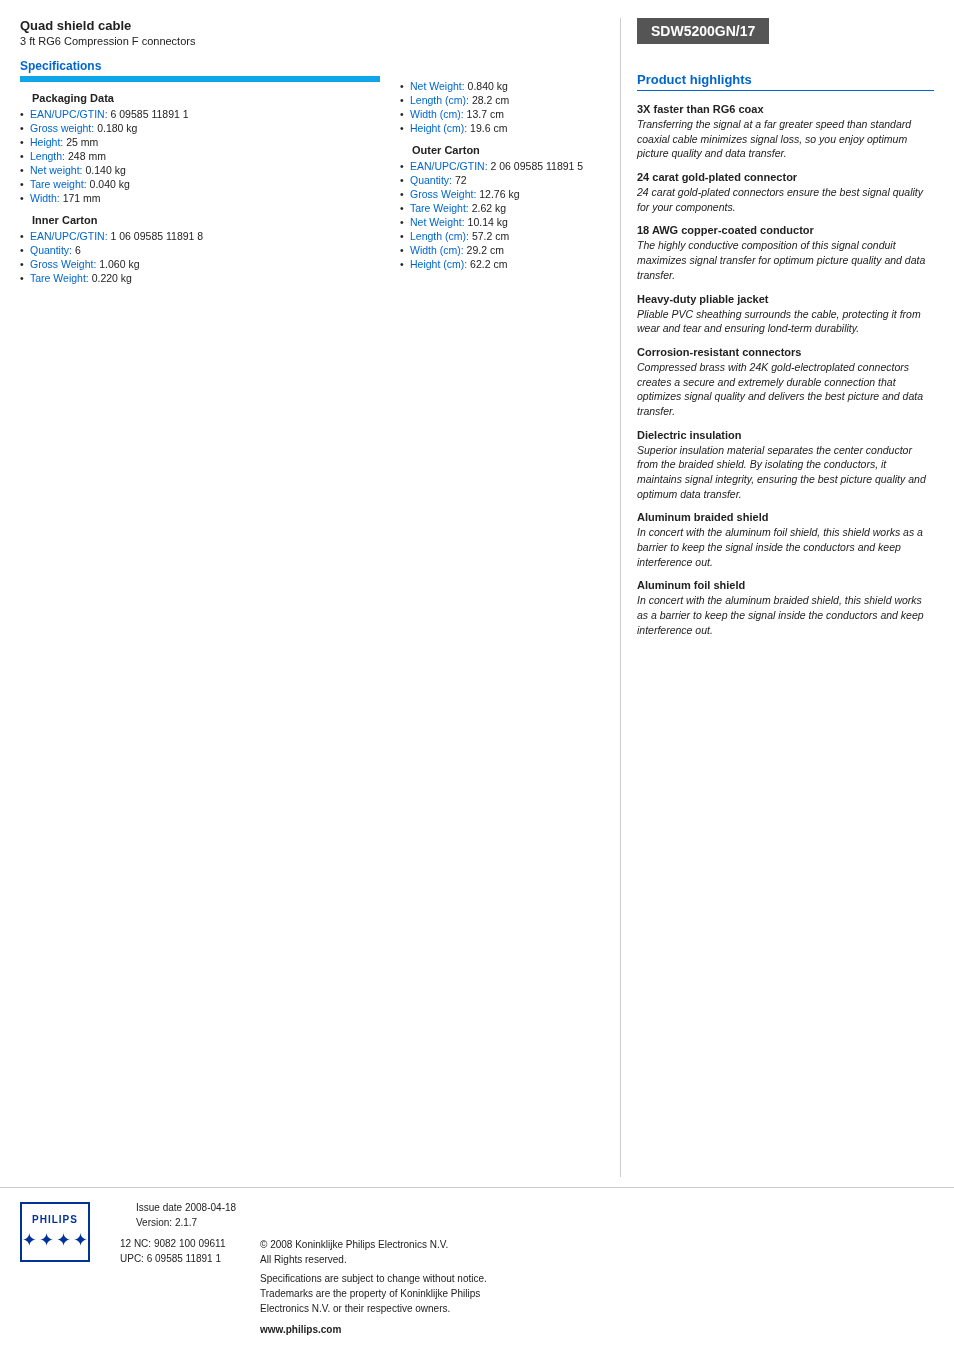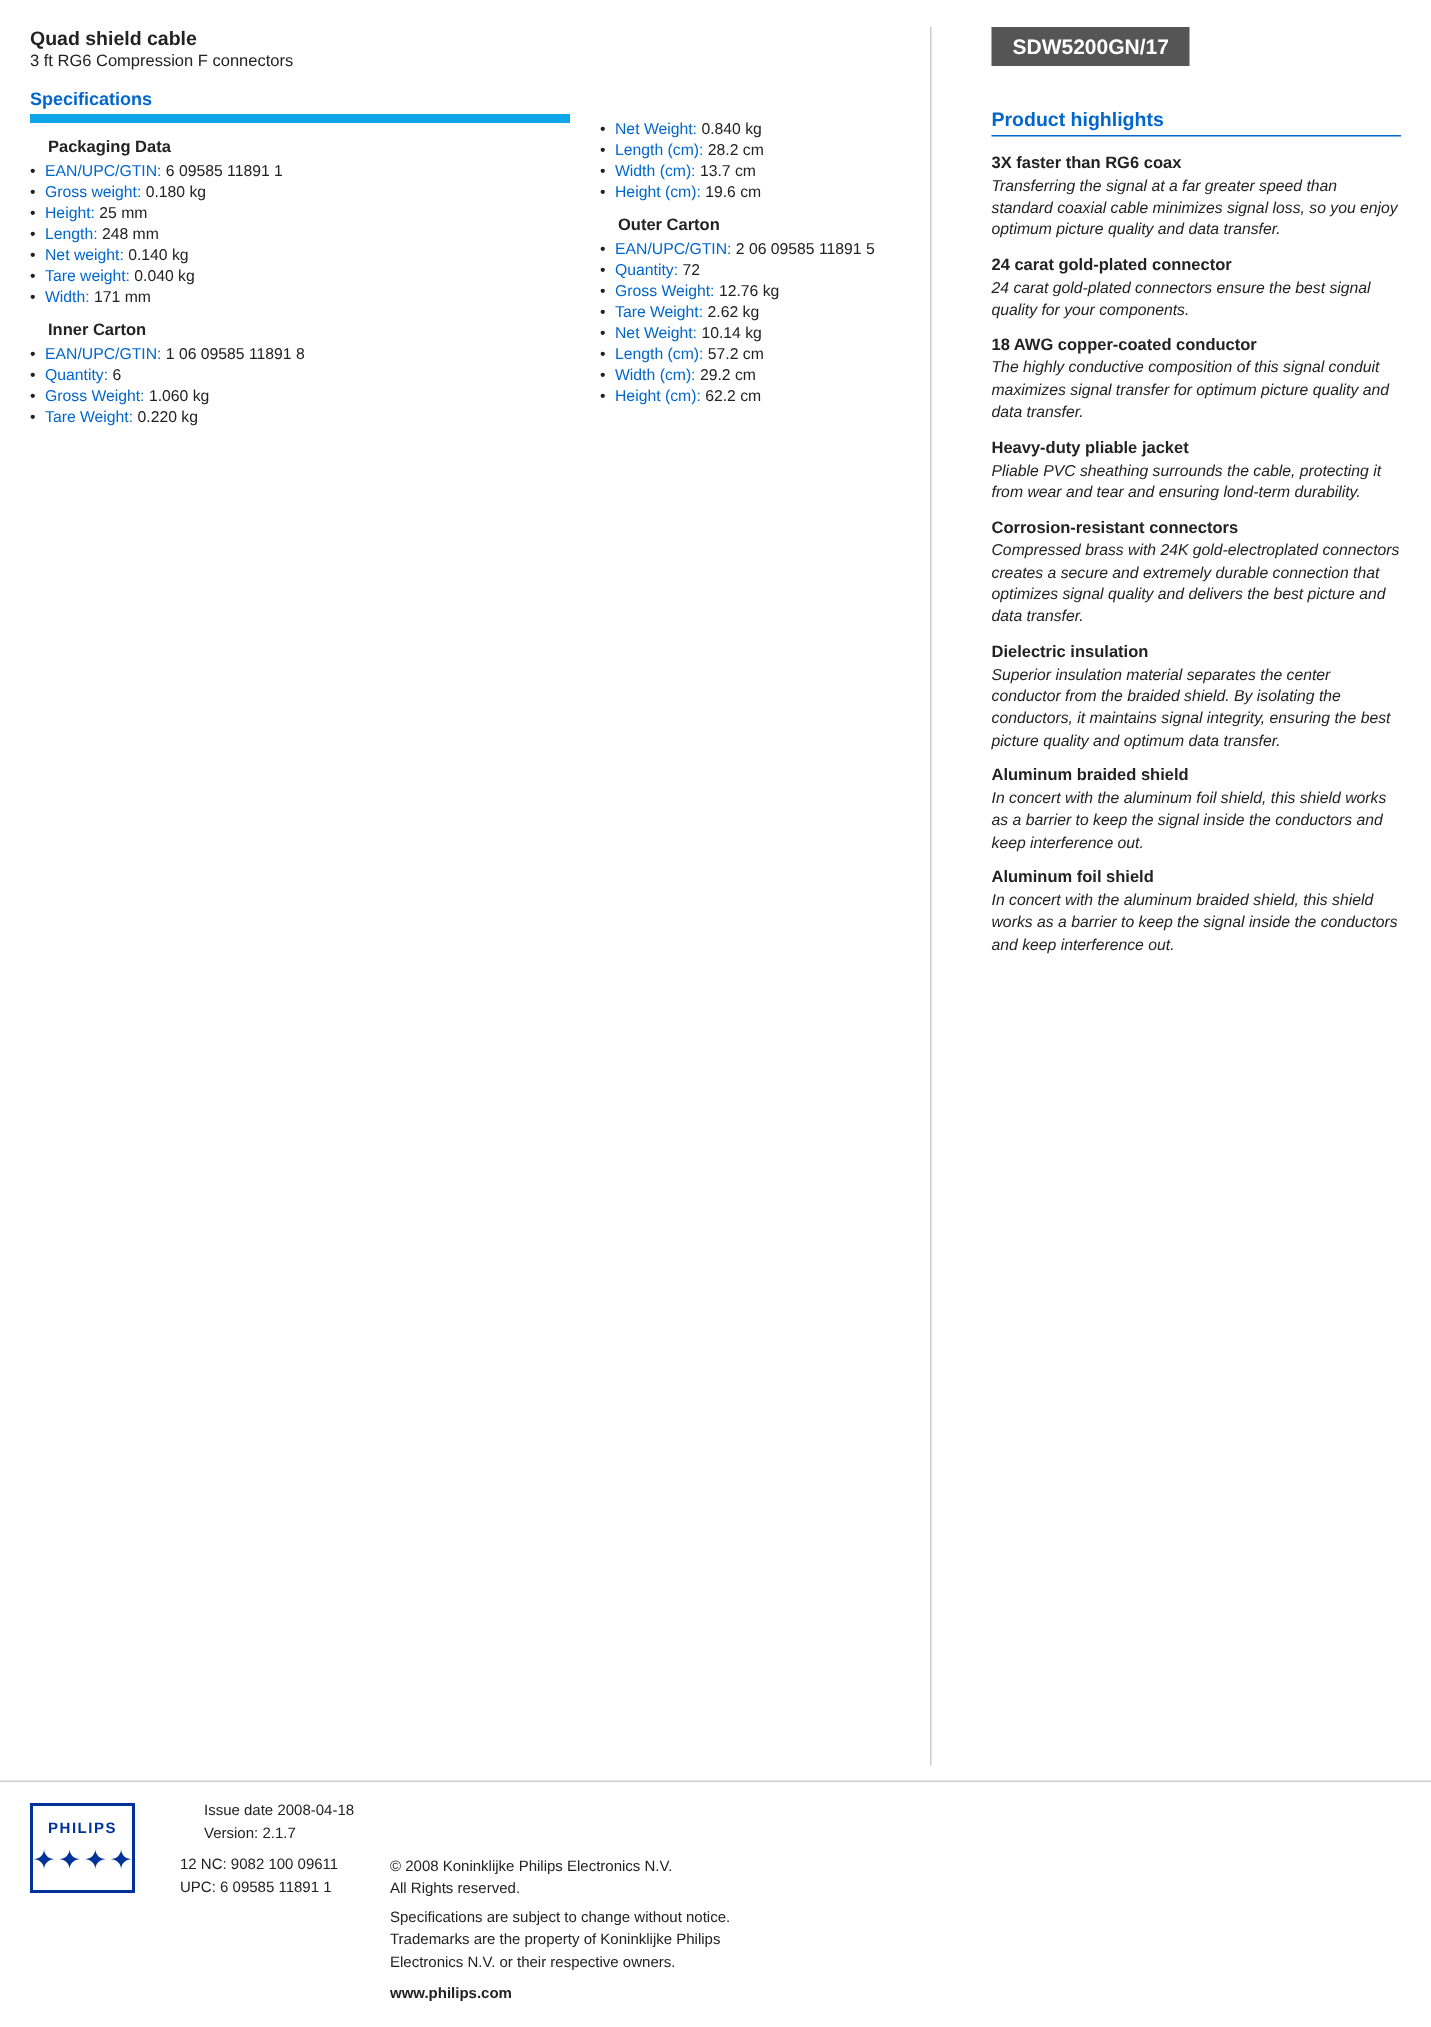--- a/index.html
+++ b/index.html
@@ -24,21 +24,21 @@
       padding: 18px 20px 10px 20px;
     }
     .left-col {
       width: 380px;
       flex-shrink: 0;
       padding-right: 20px;
     }
     .right-col {
       flex: 1;
       border-left: 1px solid #ccc;
-      padding-left: 40px;
+      padding-left: 16px;
     }
     .product-title {
       font-size: 13px;
       font-weight: bold;
       color: #222;
       margin-bottom: 2px;
     }
     .product-subtitle {
       font-size: 11px;
       color: #222;

